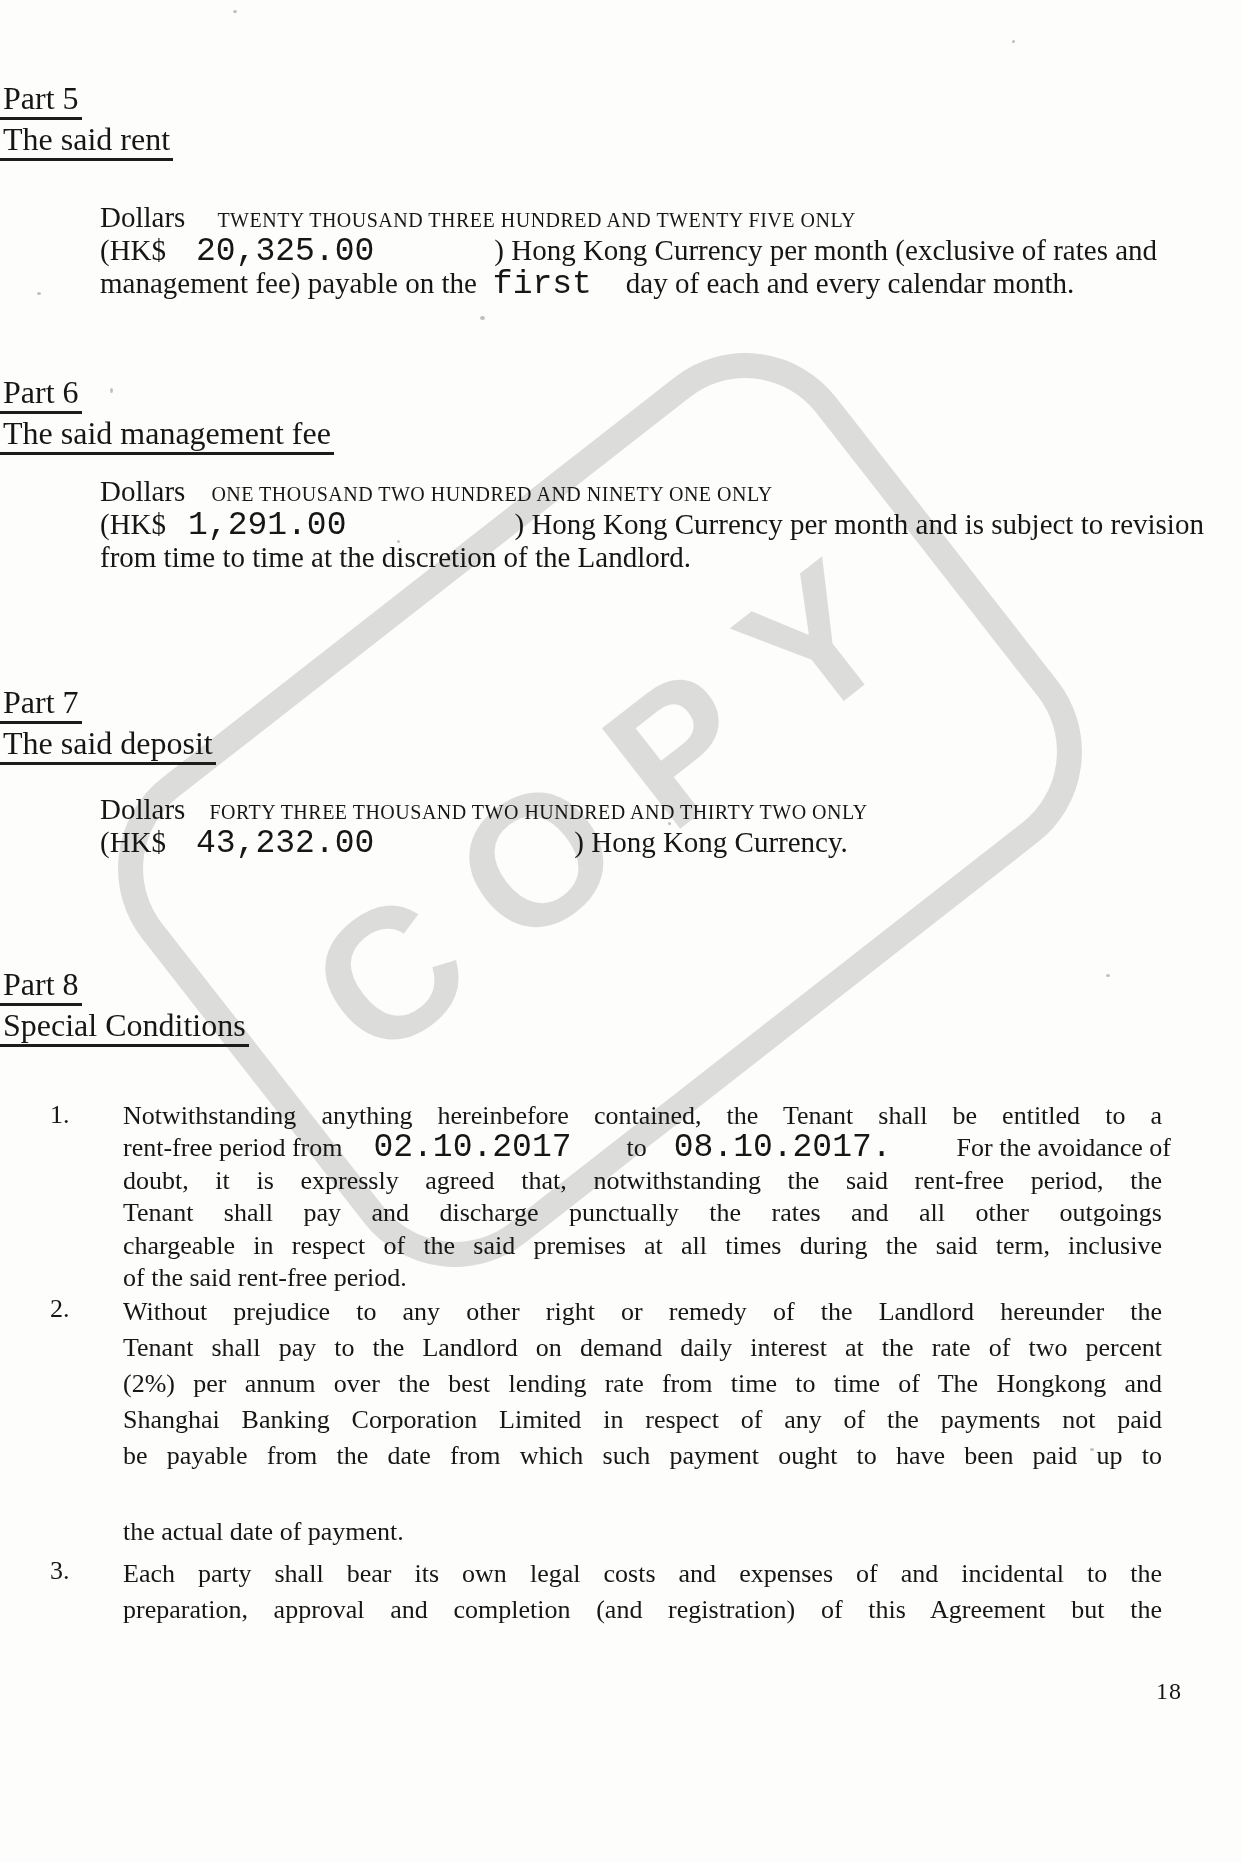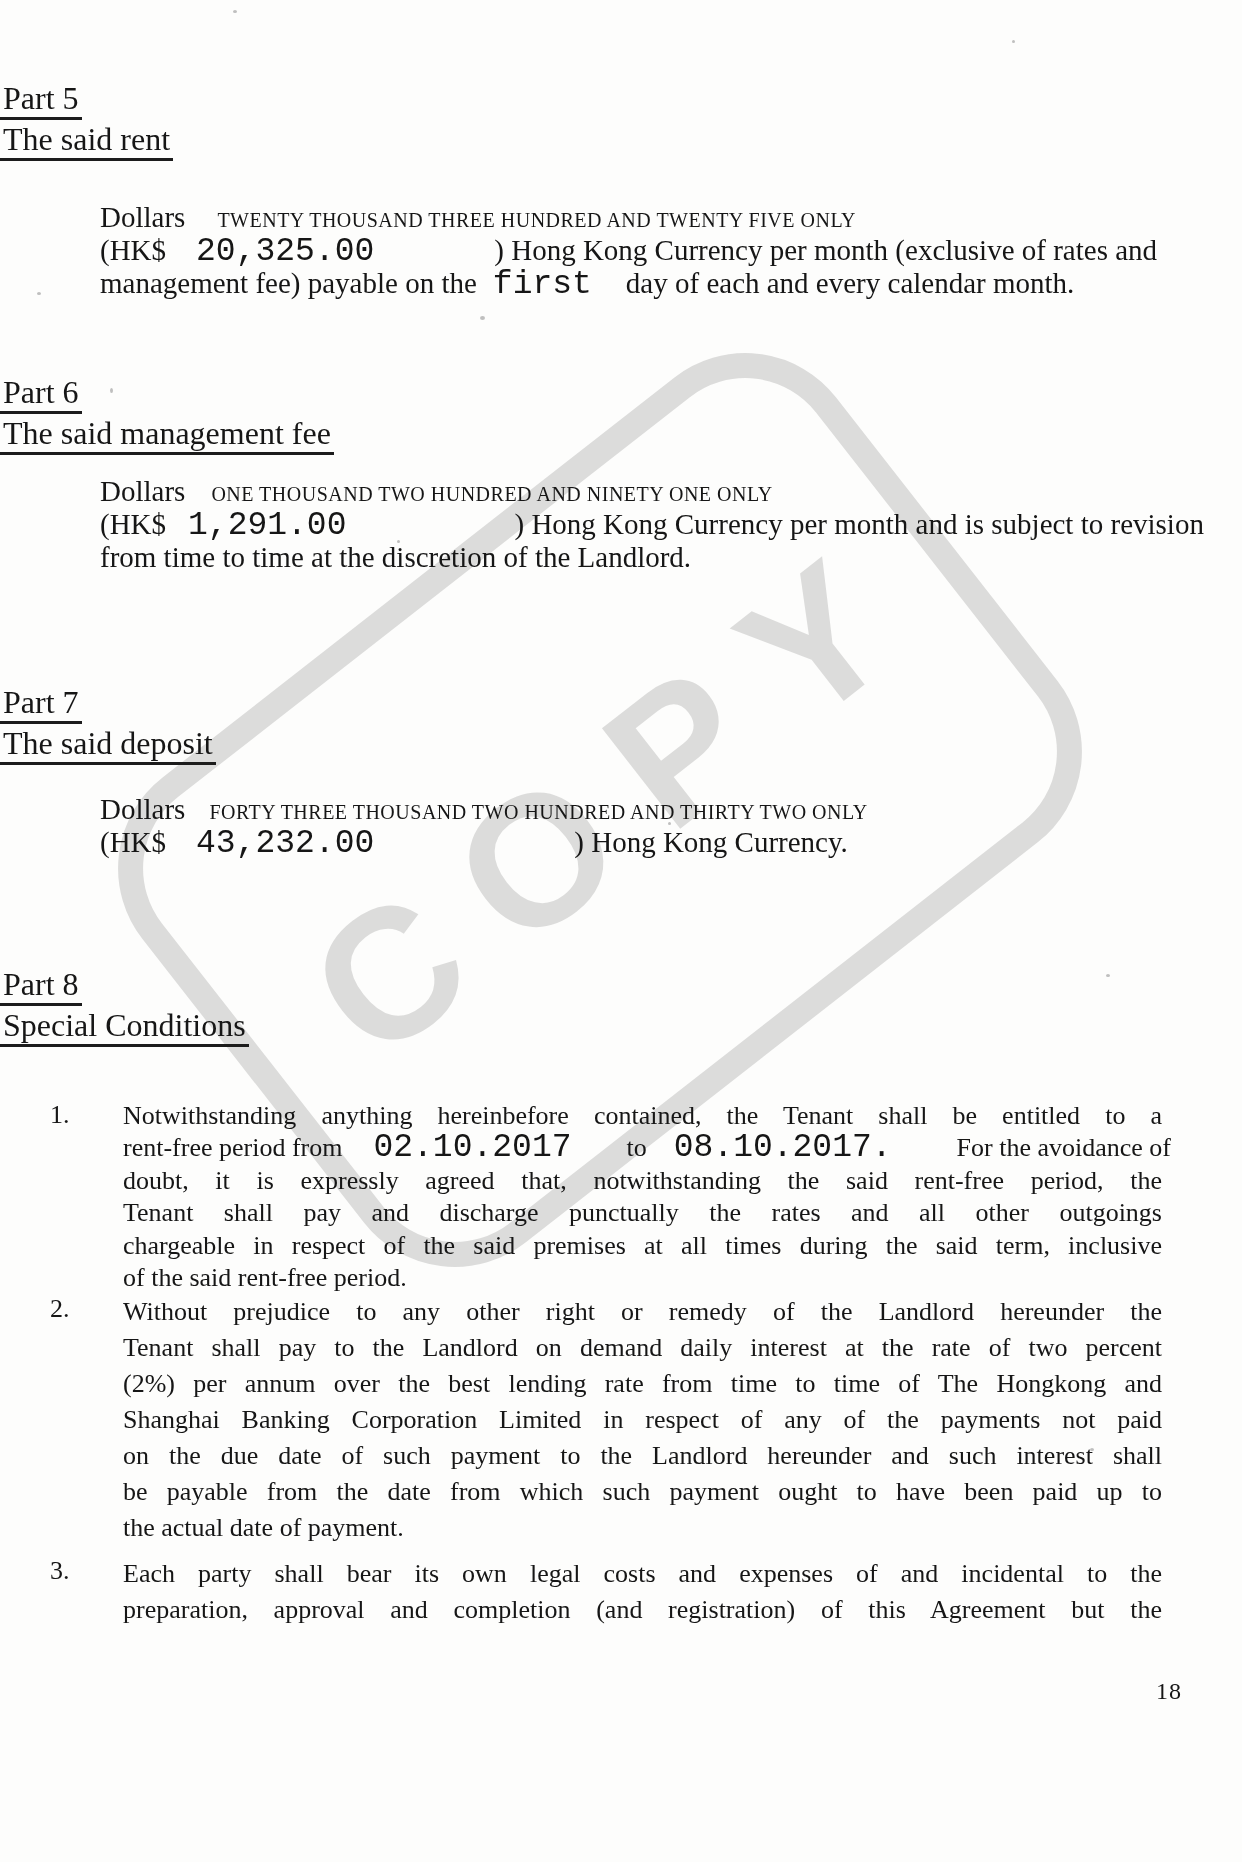--- a/index.html
+++ b/index.html
@@ -125,23 +125,22 @@
           <div class="sc-line last" style="height: 32.4px; line-height: 32.4px;">of the said rent-free period.</div>
         </div>
       </div>
       <div class="sc" style="top: 1294px;">
         <div class="sc-num">2.</div>
         <div class="sc-body">
           <div class="sc-line" style="height: 36px; line-height: 36px;">Without prejudice to any other right or remedy of the Landlord hereunder the</div>
           <div class="sc-line" style="height: 36px; line-height: 36px;">Tenant shall pay to the Landlord on demand daily interest at the rate of two percent</div>
           <div class="sc-line" style="height: 36px; line-height: 36px;">(2%) per annum over the best lending rate from time to time of The Hongkong and</div>
           <div class="sc-line" style="height: 36px; line-height: 36px;">Shanghai Banking Corporation Limited in respect of any of the payments not paid</div>
-          <div class="sc-line" style="height: 36px; line-height: 36px;">on the due date of such payment to the Landlord hereunder and such interest shall</div>
           <div class="sc-line" style="height: 36px; line-height: 36px;">be payable from the date from which such payment ought to have been paid up to</div>
-          <div class="sc-line last" style="height: 36px; line-height: 36px;">the actual date of payment.</div>
+          <div class="sc-line last" style="height: 36px; line-height: 36px; margin-top: 40px;">the actual date of payment.</div>
         </div>
       </div>
       <div class="sc" style="top: 1556px;">
         <div class="sc-num">3.</div>
         <div class="sc-body">
           <div class="sc-line" style="height: 36px; line-height: 36px;">Each party shall bear its own legal costs and expenses of and incidental to the</div>
           <div class="sc-line" style="height: 36px; line-height: 36px;">preparation, approval and completion (and registration) of this Agreement but the</div>
         </div>
       </div>
     </div>

